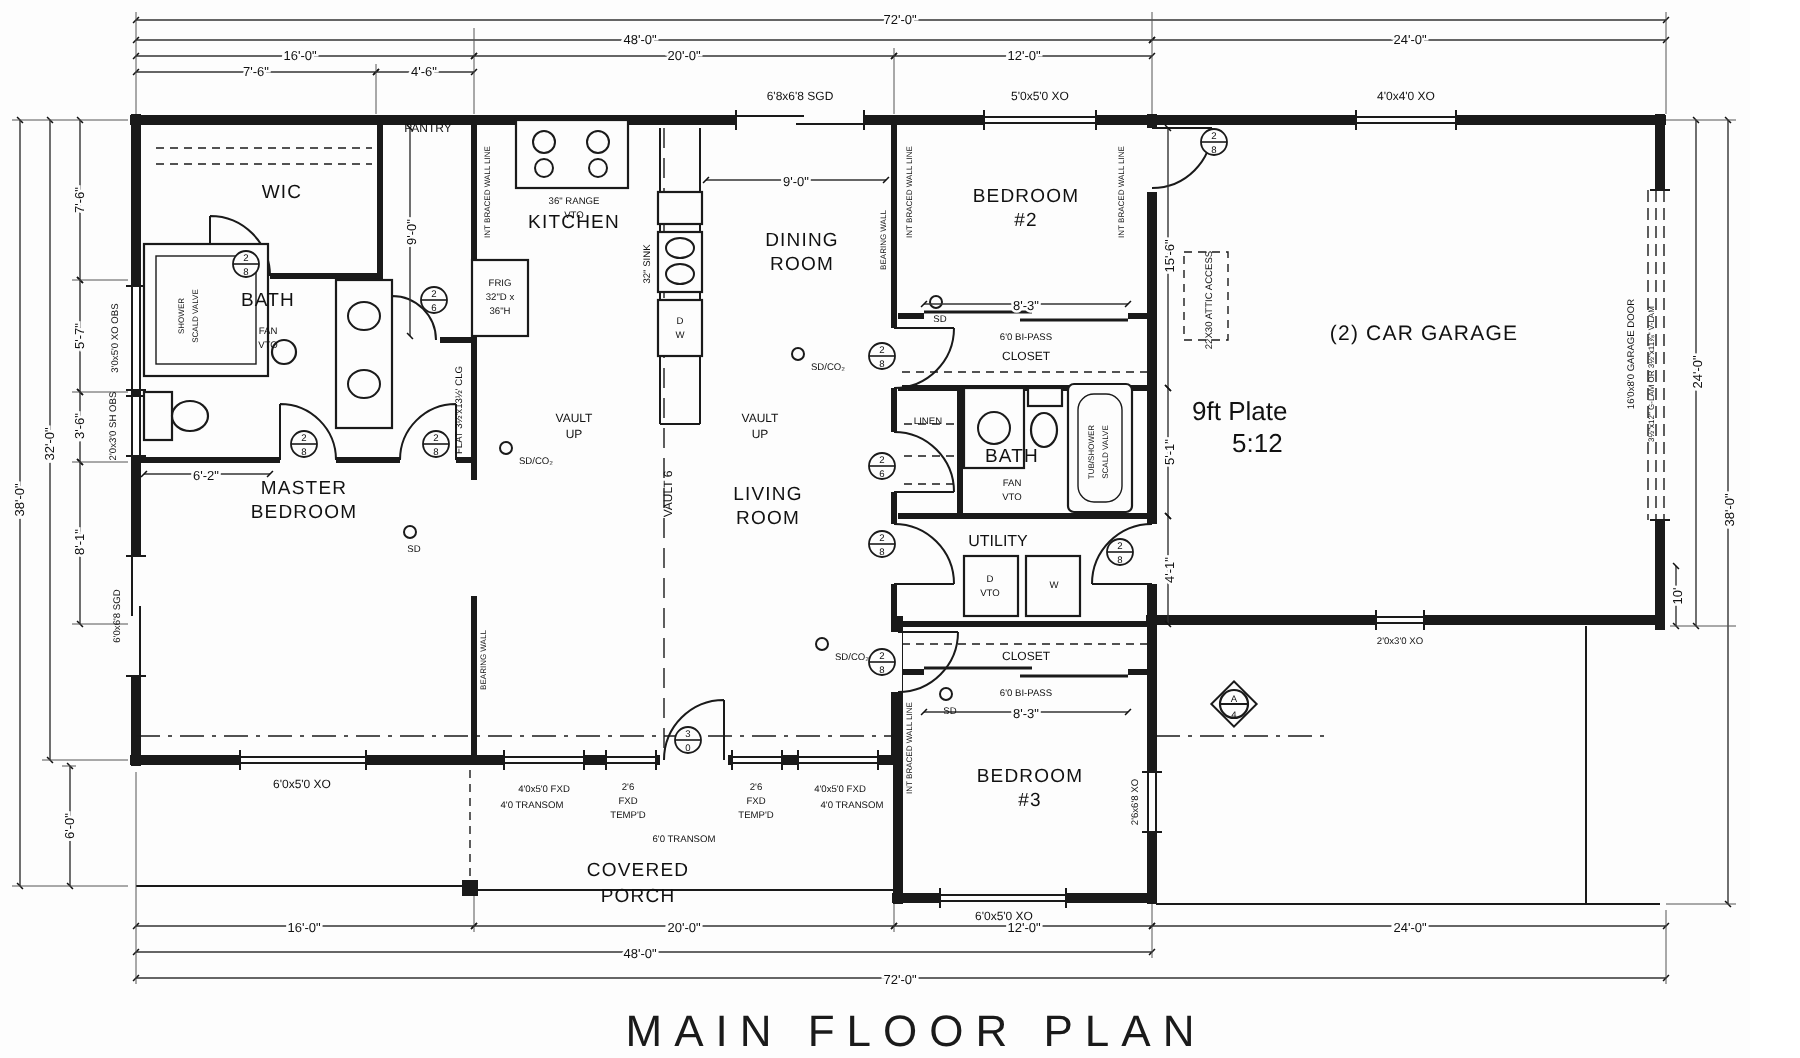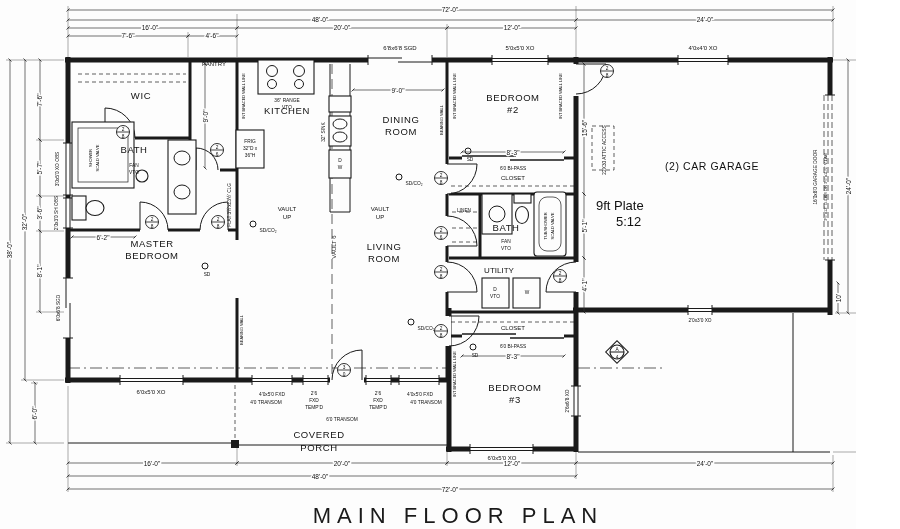--- a/index.html
+++ b/index.html
@@ -1,17 +1,17 @@
 <!DOCTYPE html>
 <html><head>
 <meta charset="utf-8">
 <style>
   html,body{margin:0;padding:0;background:#fff;}
   .sheet{position:relative;width:856px;height:529px;background:#fdfdfd;overflow:hidden;
-         font-family:"Liberation Sans",sans-serif;}
+         font-family:"Liberation Sans",sans-serif;padding-left:19px;}
   svg{position:absolute;left:0;top:0;}
   svg text{font-family:"Liberation Sans",sans-serif;fill:#111;}
   .dimt{font-size:6.5px;text-anchor:middle;paint-order:stroke;stroke:#fdfdfd;stroke-width:2.6px;}
   .room{font-size:9.5px;text-anchor:middle;letter-spacing:0.6px;}
   .sm{font-size:6px;text-anchor:middle;}
   .xs{font-size:4.8px;text-anchor:middle;}
   .xxs{font-size:4px;text-anchor:middle;}
   .big{font-size:13px;}
   .title{font-size:22px;letter-spacing:6px;text-anchor:middle;fill:#1a1a1a;}
   .w5{stroke:#1a1a1a;stroke-width:5;fill:none;}

